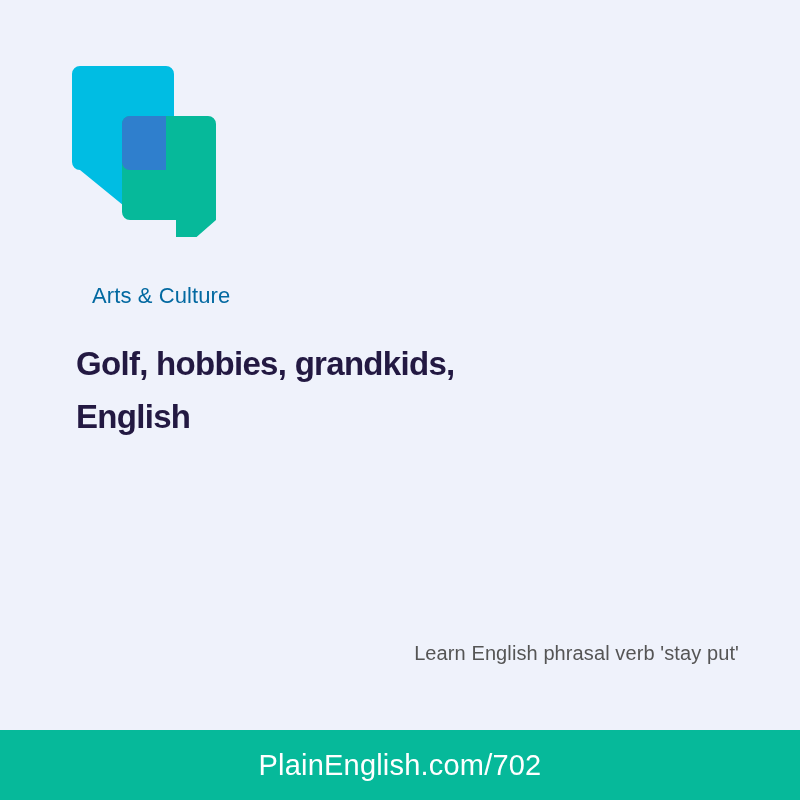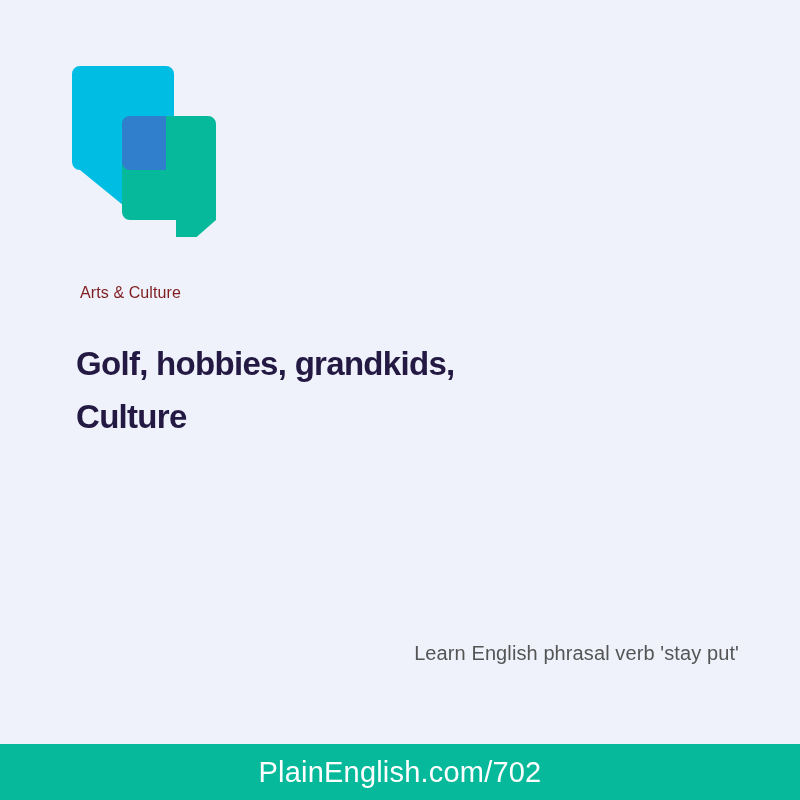--- a/index.html
+++ b/index.html
@@ -34,26 +34,26 @@
   }
   #logo svg {
     display: block;
     width: 152px;
     height: 175px;
   }
 
   
   #category {
     position: absolute;
-    left: 80px;
+    left: 92px;
     top: 283px;
-    font-size: 16px;
+    font-size: 22px;
     font-weight: 400;
     letter-spacing: 0.1px;
-    color: #7f1d1d;
+    color: #0369a1;
     line-height: 1.2;
     white-space: nowrap;
   }
 
   
   #headline {
     position: absolute;
     left: 76px;
     top: 337px;
     width: 664px;
@@ -84,21 +84,21 @@
     letter-spacing: 0.1px;
     text-align: right;
   }
 
   
   #footer-bar {
     position: absolute;
     left: 0;
     bottom: 0;
     width: 800px;
-    height: 56px;
+    height: 70px;
     background: #06b99a;
     display: flex;
     align-items: center;
     justify-content: center;
   }
   #footer-url {
     color: #ffffff;
     font-size: 29px;
     font-weight: 400;
     letter-spacing: 0.2px;
@@ -142,21 +142,21 @@
                h-36
                a8 8 0 0 1 -8 -8
                z"></path>
     </svg>
   </div>
 
   <div id="category">Arts &amp; Culture</div>
 
   <h1 id="headline">
     <span class="hl-line">Golf, hobbies, grandkids,</span>
-    <span class="hl-line">Culture</span>
+    <span class="hl-line">English</span>
   </h1>
 
   <div id="subtitle">Learn English phrasal verb 'stay put'</div>
 
   <div id="footer-bar">
     <span id="footer-url">PlainEnglish.com/702</span>
   </div>
 
 </div>
 

